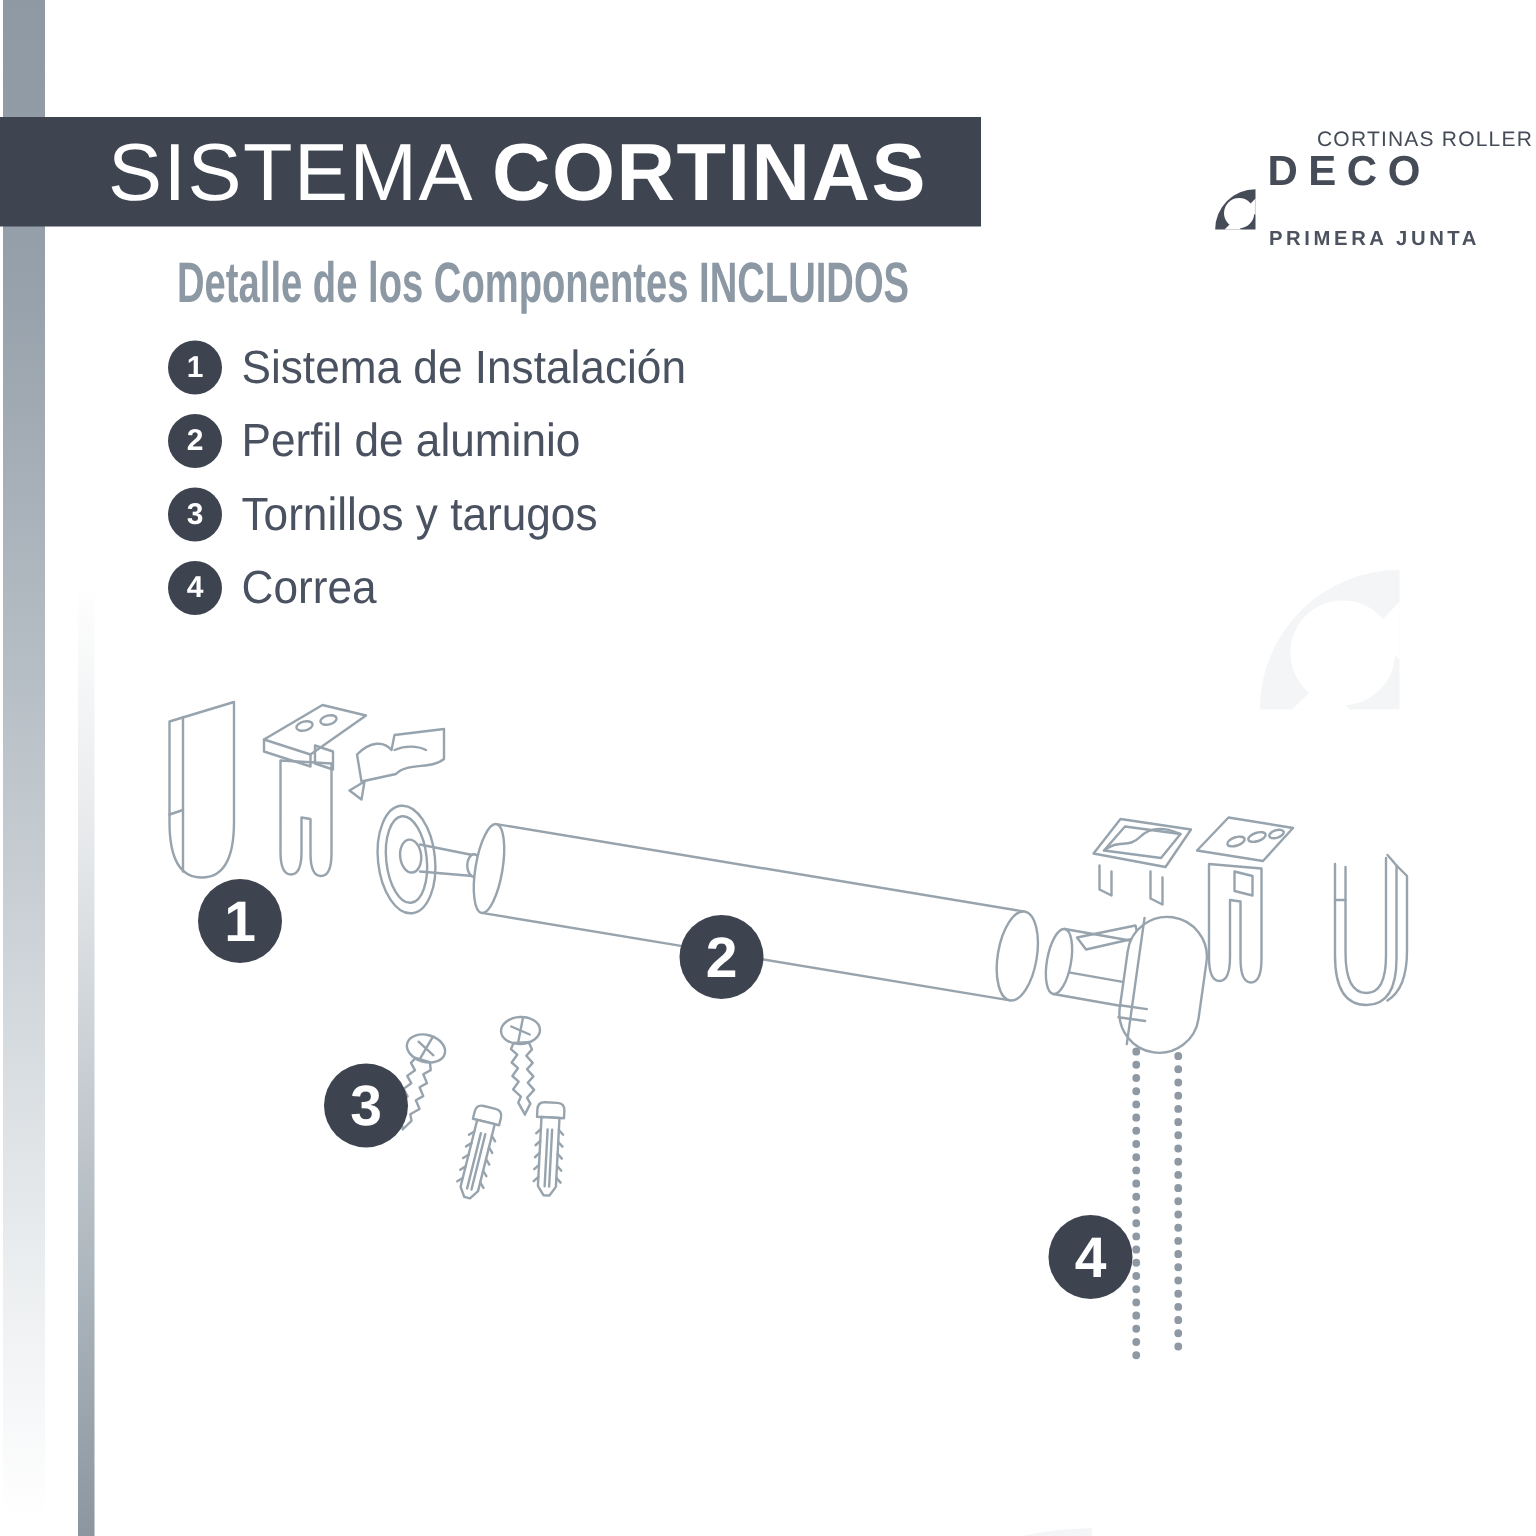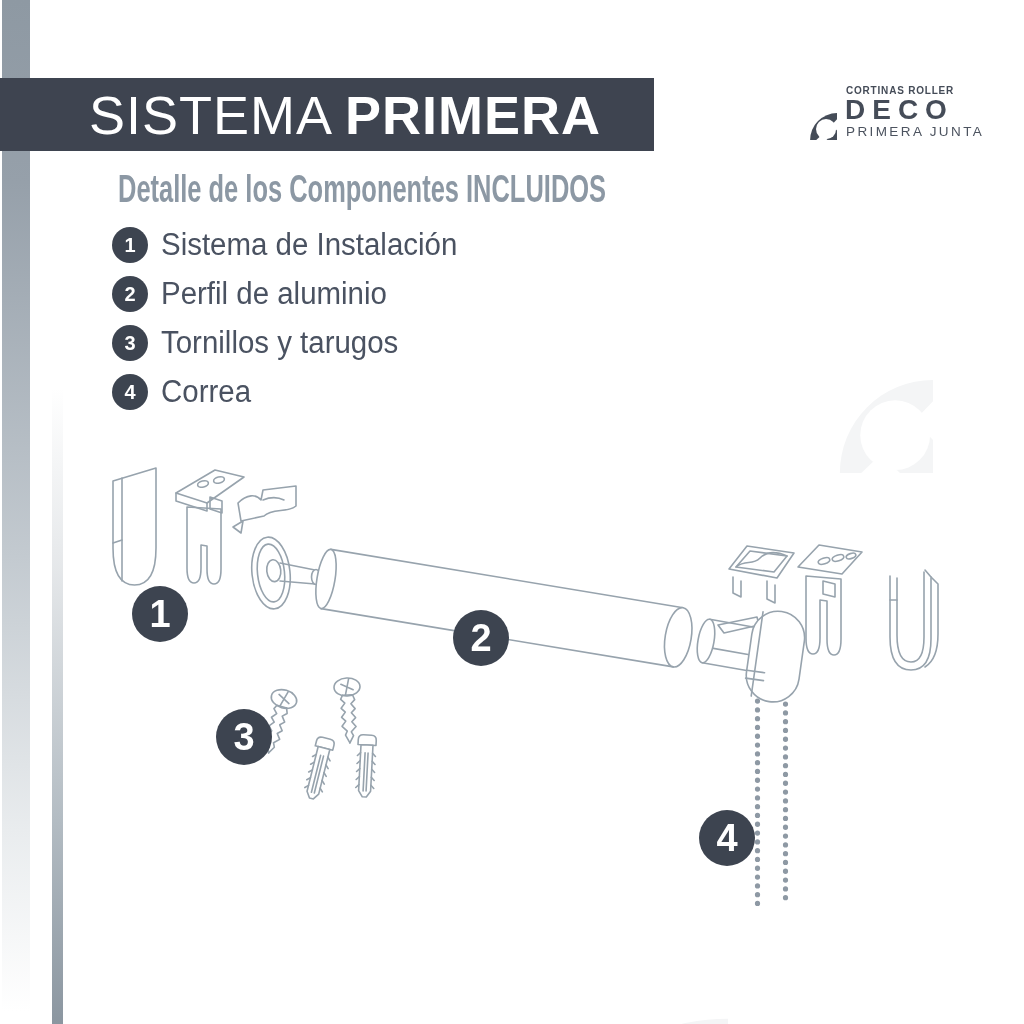--- a/index.html
+++ b/index.html
@@ -27,23 +27,23 @@
     display:flex; align-items:center; justify-content:center;
     font-size:54px; letter-spacing:1px; white-space:nowrap;
     padding-left:36px;
   }
   .band .light { font-weight:400; }
   .band .bold  { font-weight:700; margin-left:12px; }
   
   .logo { position:absolute; left:781px; top:84px; display:flex; align-items:center; }
   .logo-mark { width:56px; height:56px; flex:0 0 56px; }
   .logo-text { margin-left:9px; color:#454c58; }
-  .logo-top    { font-size:10px; font-weight:700; letter-spacing:0.8px; }
+  .logo-top    { font-size:14px; font-weight:400; letter-spacing:0.8px;margin-left:32px; }
   .logo-brand  { font-size:28px; font-weight:700; letter-spacing:7px; line-height:1.02; margin-left:-1px;}
-  .logo-bottom { font-size:13.5px; font-weight:400; letter-spacing:2.4px; color:#4c535f; }
+  .logo-bottom { font-size:13.5px; font-weight:700; letter-spacing:2.4px; color:#4c535f;margin-top:22px; }
   
   .section-title {
     position:absolute; left:118px; top:168px;
     font-size:38px; font-weight:700; color:#8c98a4;
     white-space:nowrap; transform:scaleX(0.67); transform-origin:left center;
   }
   
   .components { position:absolute; left:112px; top:227px; list-style:none; }
   .component-row { display:flex; align-items:center; margin-bottom:13px; height:36px; }
   .num-badge {
@@ -229,21 +229,21 @@
     <text class="badge-num" x="244" y="750">3</text>
   </g>
   <g>
     <circle class="badge-circle" cx="727" cy="838" r="28"></circle>
     <text class="badge-num" x="727" y="851">4</text>
   </g>
 </svg>
 
 <div class="band">
   <span class="light">SISTEMA</span>
-  <span class="bold">PRIMERA</span>
+  <span class="bold">CORTINAS</span>
 </div>
 
 <div class="logo">
   <svg class="logo-mark" viewBox="-100 -100 200 200" style="color:#454c58">
       <use href="#clover"></use>
     </svg>
   <div class="logo-text">
     <div class="logo-top">CORTINAS ROLLER</div>
     <div class="logo-brand">DECO</div>
     <div class="logo-bottom">PRIMERA JUNTA</div>

